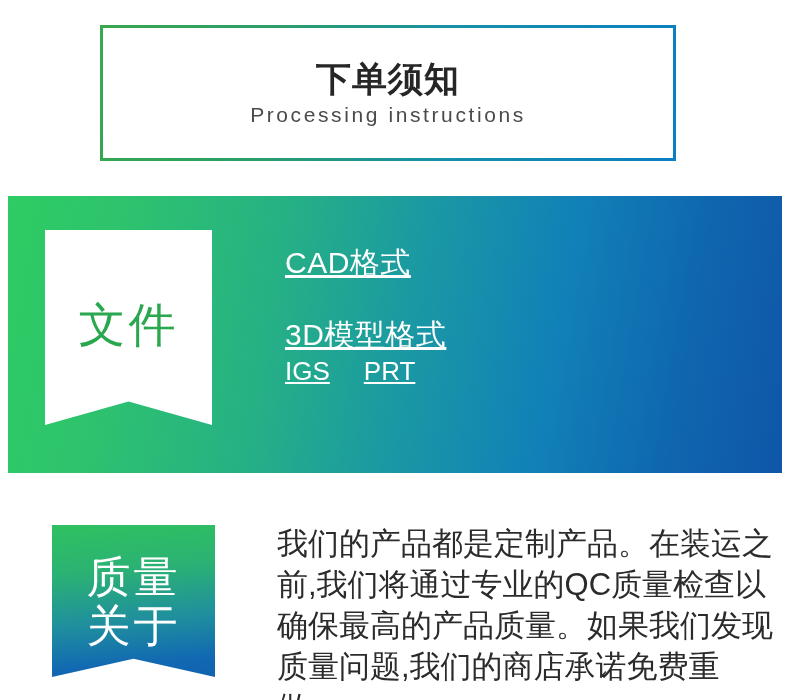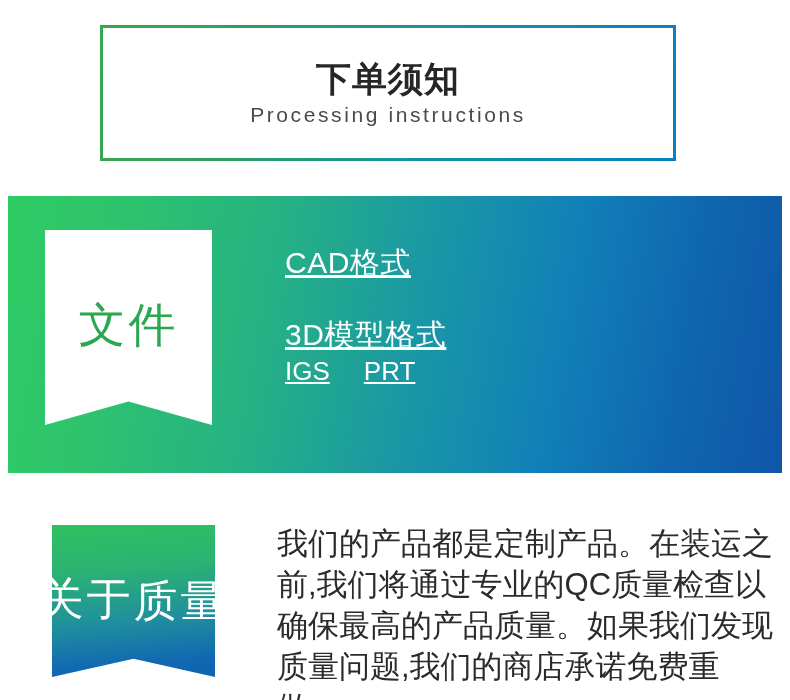--- a/index.html
+++ b/index.html
@@ -73,21 +73,21 @@
         #1a98a4 52%,
         #1180b8 70%,
         #0f66ae 86%,
         #0f56a8 100%);
   }
 
   
   .ribbon {
     position: absolute;
     display: flex;
-    flex-direction: row;
+    flex-direction: column;
     align-items: center;
     justify-content: center;
     -webkit-clip-path: polygon(0% 0%, 100% 0%, 100% 100%, 50% 88%, 0% 100%);
     clip-path: polygon(0% 0%, 100% 0%, 100% 100%, 50% 88%, 0% 100%);
   }
   .ribbon-line {
     line-height: 1.0;
     white-space: nowrap;
   }
 
@@ -183,17 +183,17 @@
       <div class="fmt-list">
         <span>IGS</span>
         <span>PRT</span>
       </div>
     </div>
 
   </div>
 </div>
 
 <div class="ribbon ribbon-quality">
+  <span class="ribbon-line">质量</span>
   <span class="ribbon-line">关于</span>
-  <span class="ribbon-line">质量</span>
 </div>
 
 <div class="quality-text">我们的产品都是定制产品。在装运之前,我们将通过专业的QC质量检查以确保最高的产品质量。如果我们发现质量问题,我们的商店承诺免费重做。</div>
 
 </body></html>

